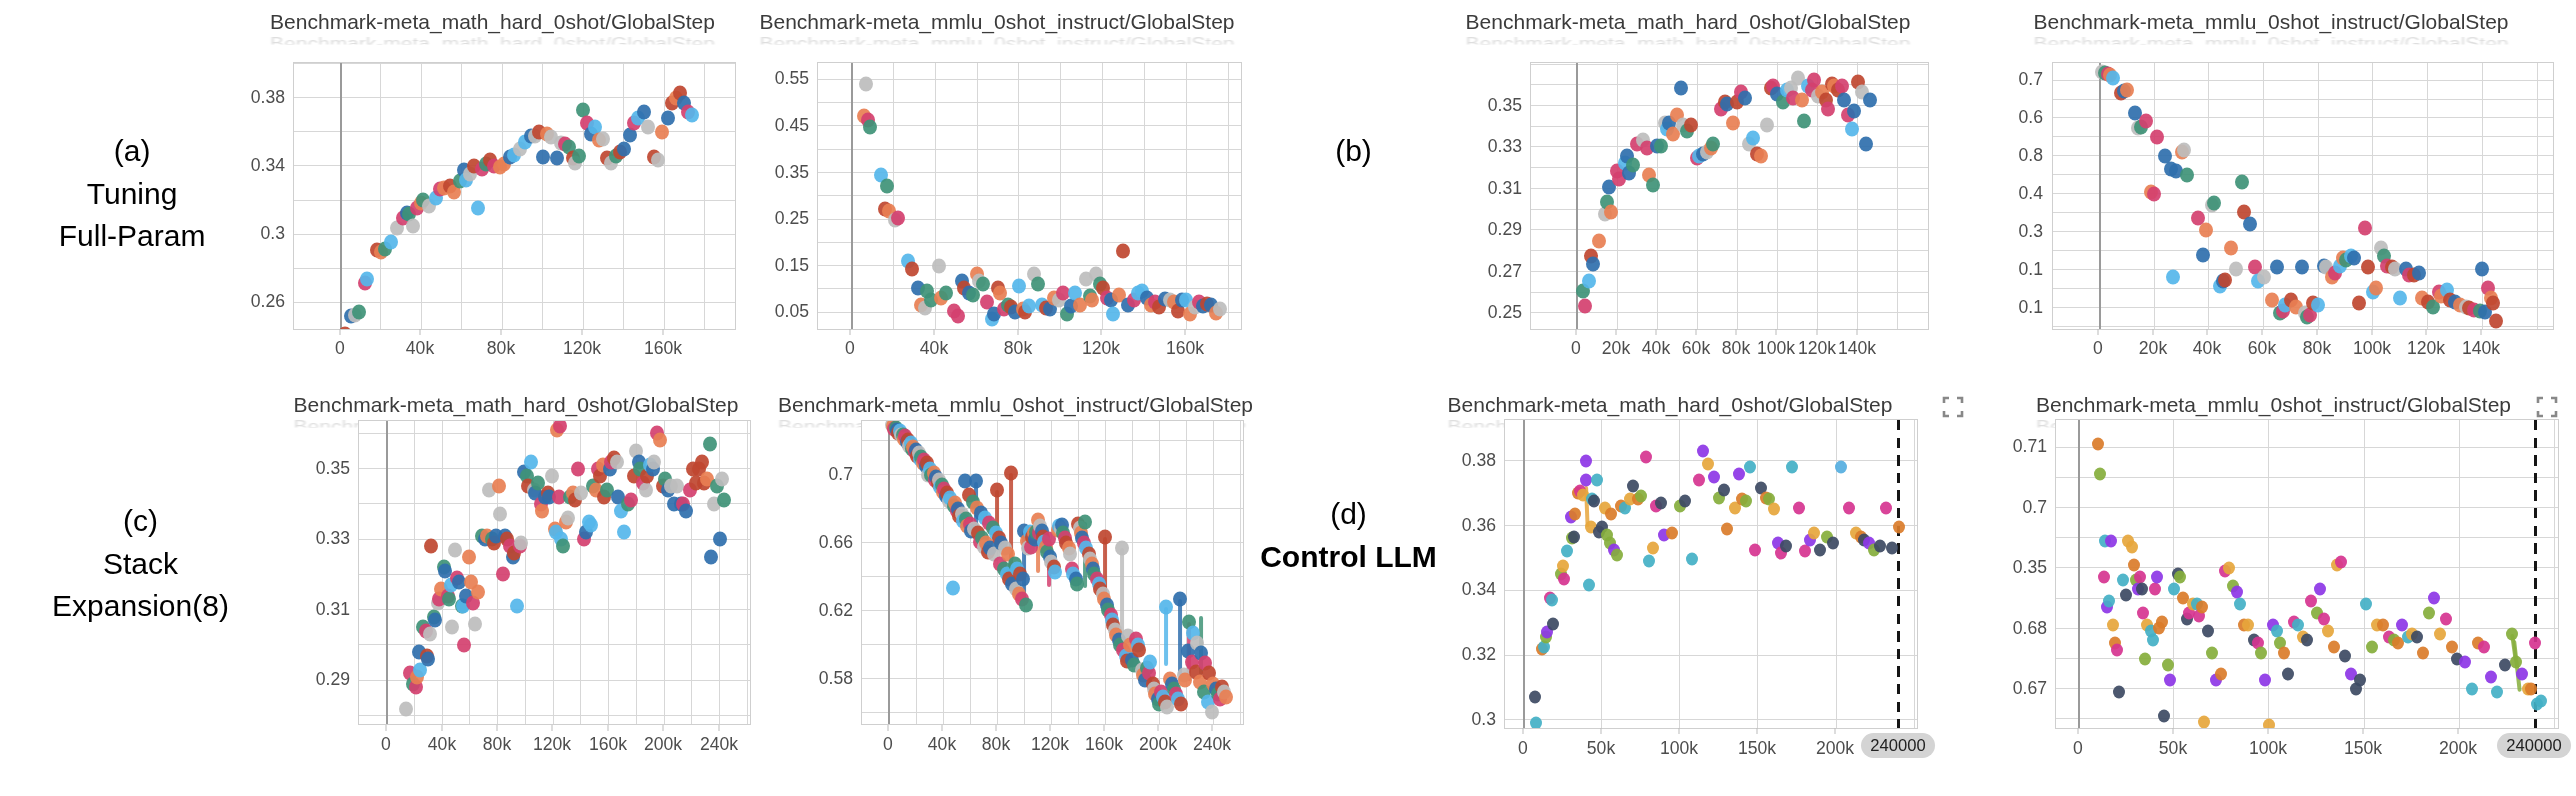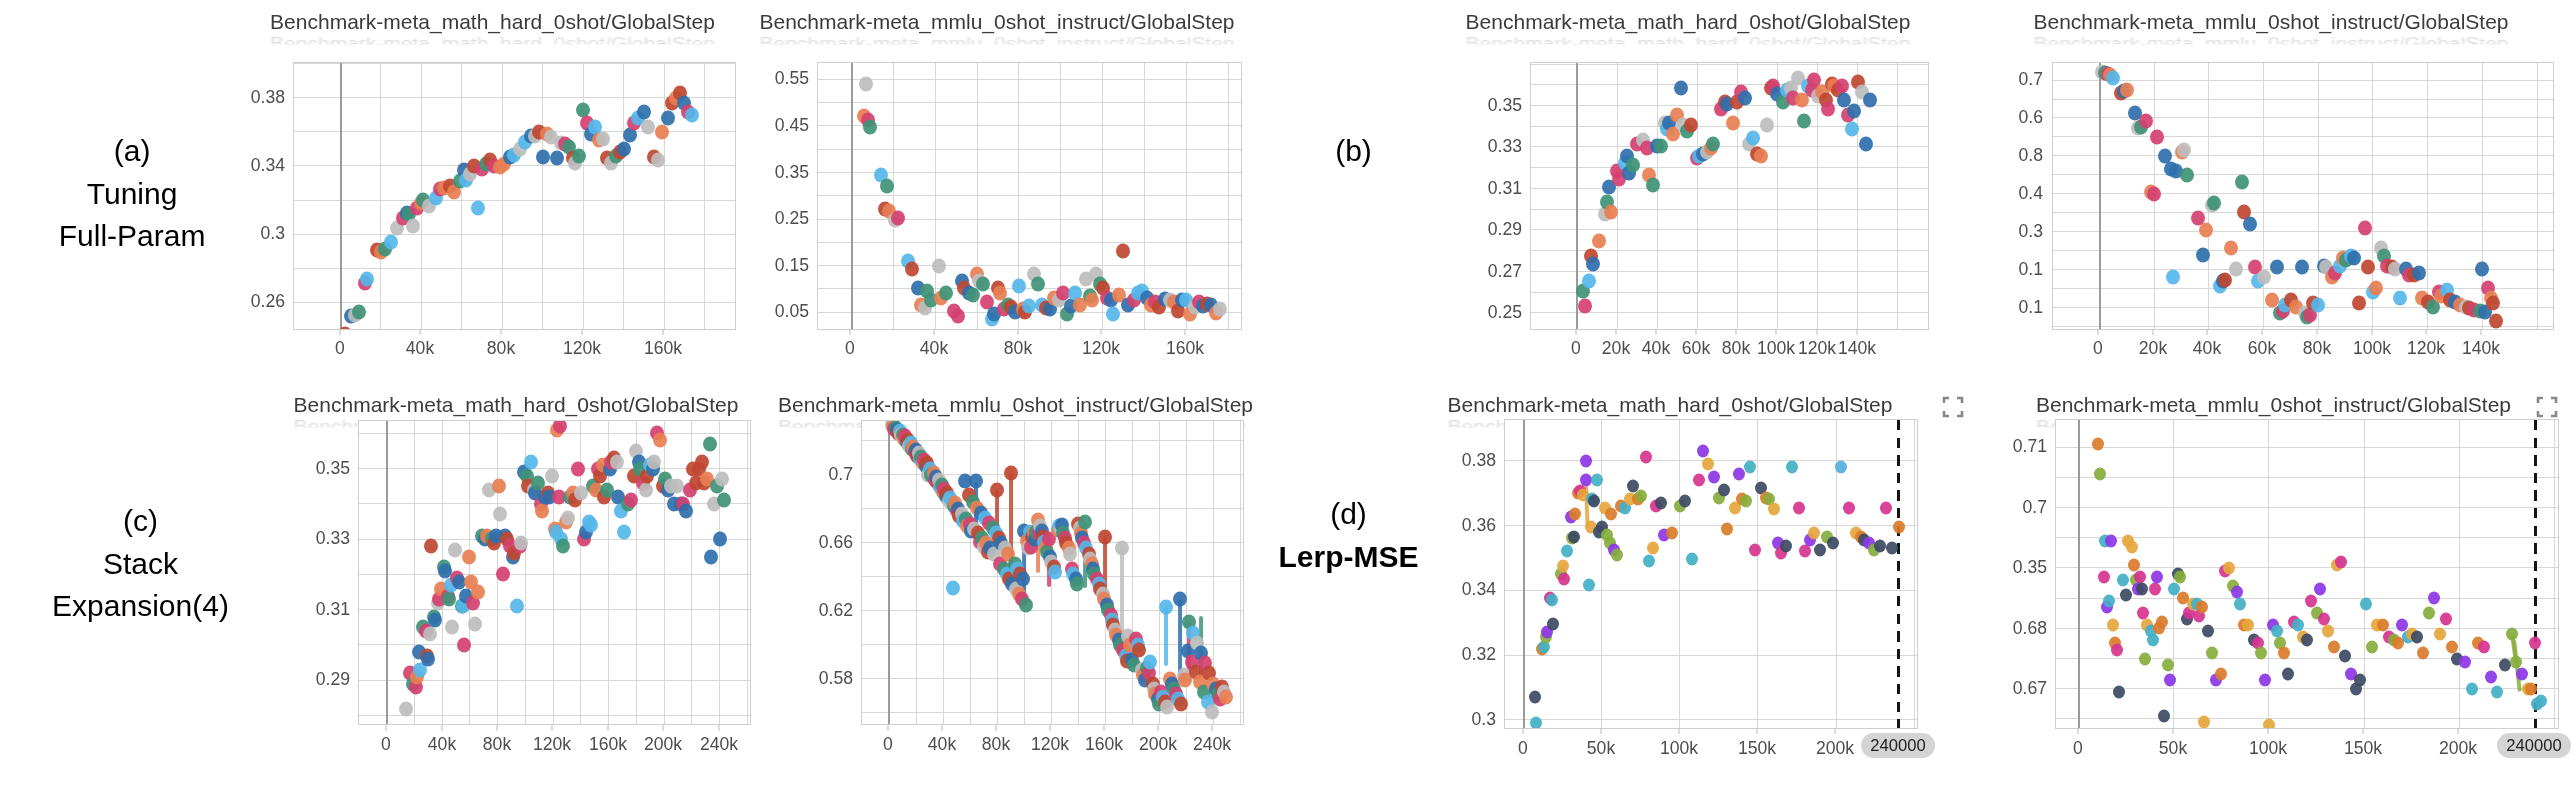--- a/index.html
+++ b/index.html
@@ -37,25 +37,25 @@
     <div>(a)</div>
     <div>Tuning</div>
     <div>Full-Param</div>
   </div>
   <div class="group-label" style="left:1237px;top:130px;width:233px;">
     <div>(b)</div>
   </div>
   <div class="group-label" style="left:21px;top:500px;width:239px;">
     <div>(c)</div>
     <div>Stack</div>
-    <div>Expansion(4)</div>
+    <div>Expansion(8)</div>
   </div>
   <div class="group-label" style="left:1229px;top:493px;width:239px;">
     <div>(d)</div>
-    <div class="bold">Lerp-MSE</div>
+    <div class="bold">Control LLM</div>
   </div>
 
   <div class="chart-card" style="left:236px;top:5.2px;width:513px;height:368px;">
     <div class="chart-title">Benchmark-meta_math_hard_0shot/GlobalStep</div>
     <div class="chart-title ghost">Benchmark-meta_math_hard_0shot/GlobalStep</div>
     <div class="plot" style="left:57px;top:57px;width:441px;height:266px;">
         <div class="gridline-v" style="left: 86px;"></div>
         <div class="gridline-v" style="left: 127px;"></div>
         <div class="gridline-v" style="left: 167px;"></div>
         <div class="gridline-v" style="left: 208px;"></div>

